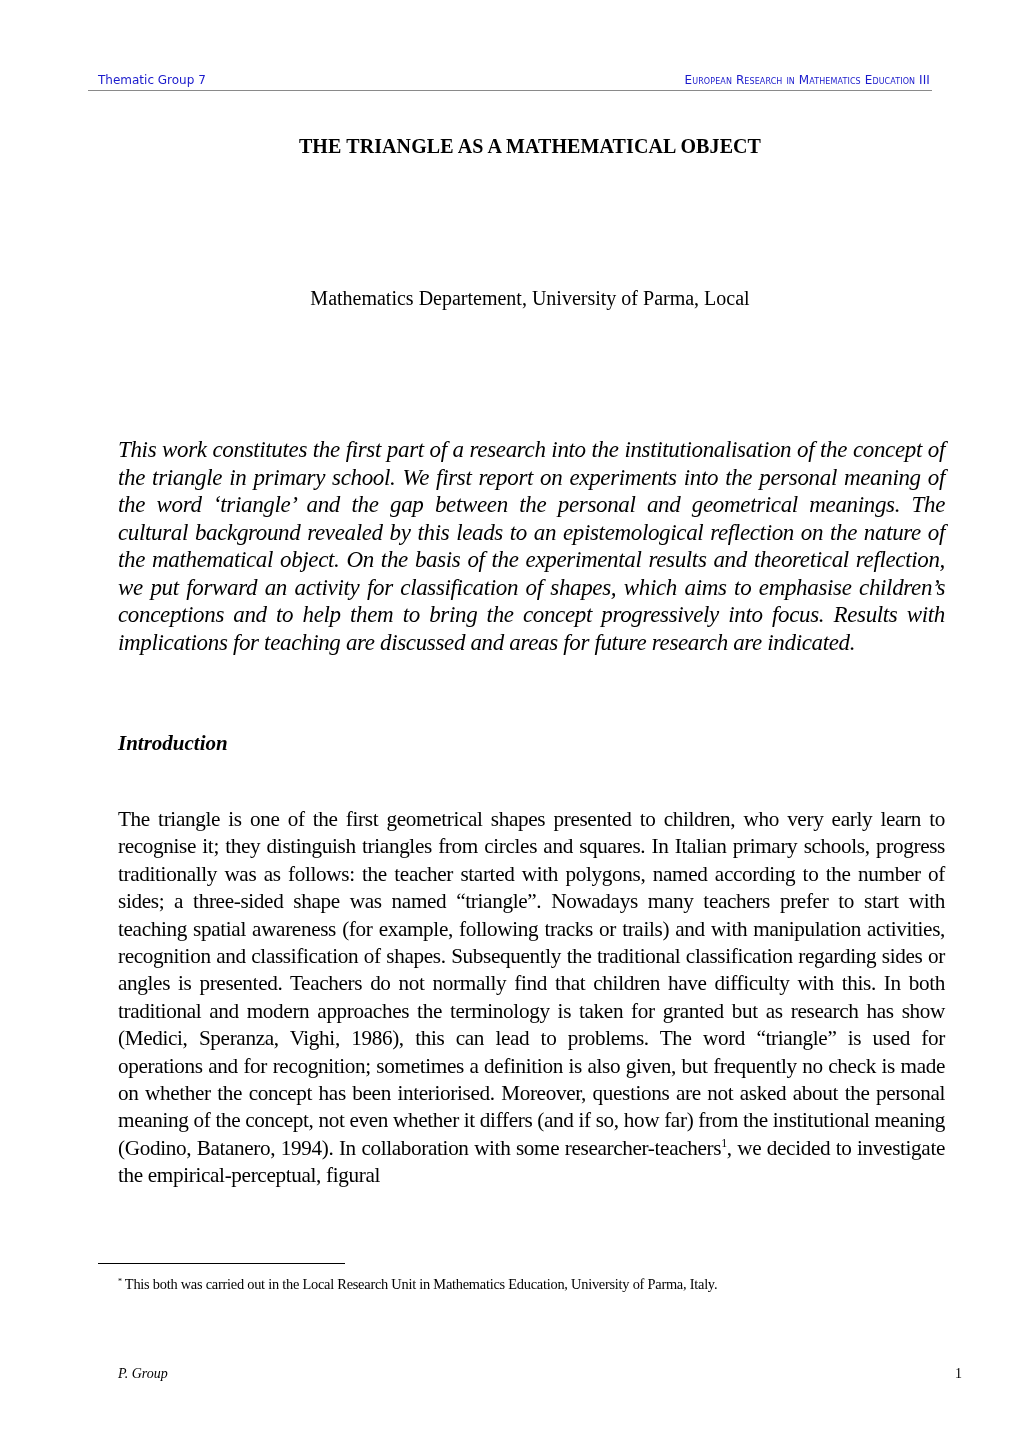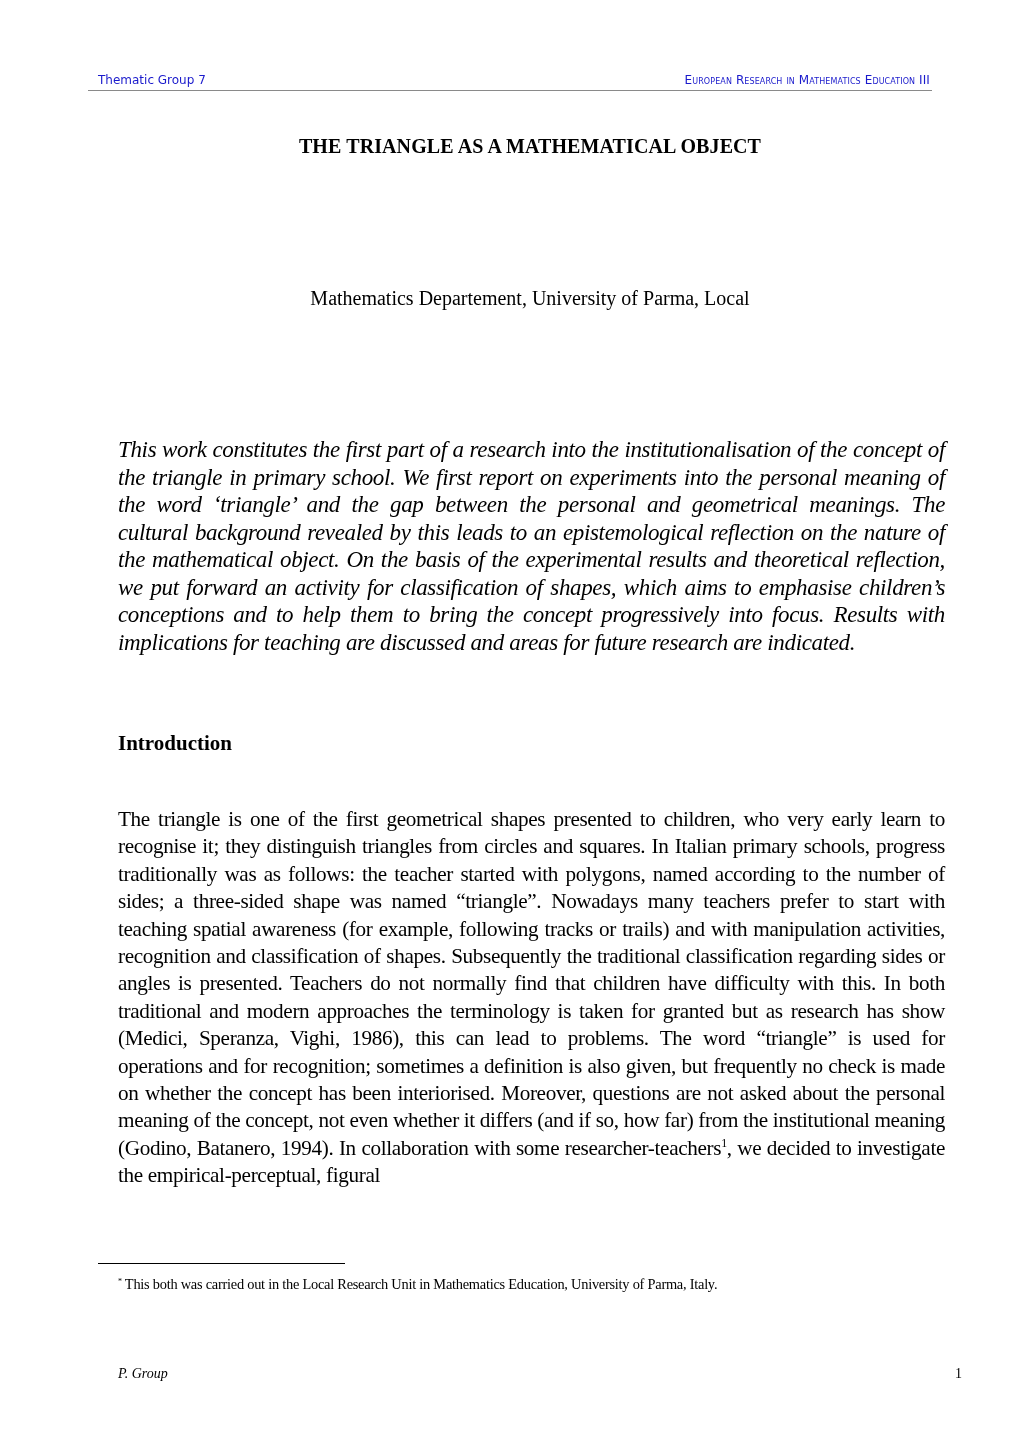--- a/index.html
+++ b/index.html
@@ -18,21 +18,21 @@
       font-size: 20px; font-weight: bold; letter-spacing: 0.1px; }
     .author { position: absolute; left: 0; width: 1020px; top: 198px; text-align: center; font-size: 20px; }
     .author span.name { text-decoration: underline; }
     .author sup { font-size: 10px; vertical-align: 9px; text-decoration: none; }
     .affil { position: absolute; left: 0; width: 1020px; top: 275px; text-align: center; font-size: 20px; }
     .email { position: absolute; left: 0; width: 1020px; top: 312px; text-align: center; font-size: 20px; }
 
     .abstract { position: absolute; left: 98px; width: 827px; top: 424px; font-size: 23px; line-height: 27.5px;
       font-style: italic; text-align: justify; letter-spacing: -0.35px; }
 
-    .section-heading { position: absolute; left: 98px; top: 719px; font-size: 21px; font-weight: bold; }
+    .section-heading { position: absolute; left: 98px; top: 719px; font-size: 21px; font-weight: bold; font-style: italic; }
 
     .body-text { position: absolute; left: 98px; width: 827px; top: 794px; font-size: 21.2px; line-height: 27.4px;
       text-align: justify; letter-spacing: -0.35px; }
     .body-text sup { font-size: 12px; vertical-align: 8px; line-height: 0; }
 
     .footnote-rule { position: absolute; left: 98px; top: 1251px; width: 247px; border-top: 1px solid #000; }
     .footnotes { position: absolute; left: 98px; top: 1263px; width: 830px; font-size: 14.4px; line-height: 19px; letter-spacing: -0.25px; }
     .footnotes sup { font-size: 8px; vertical-align: 5px; line-height: 0; }
     .footnotes .fn1 sup { font-size: 11px; vertical-align: 4px; }
 

